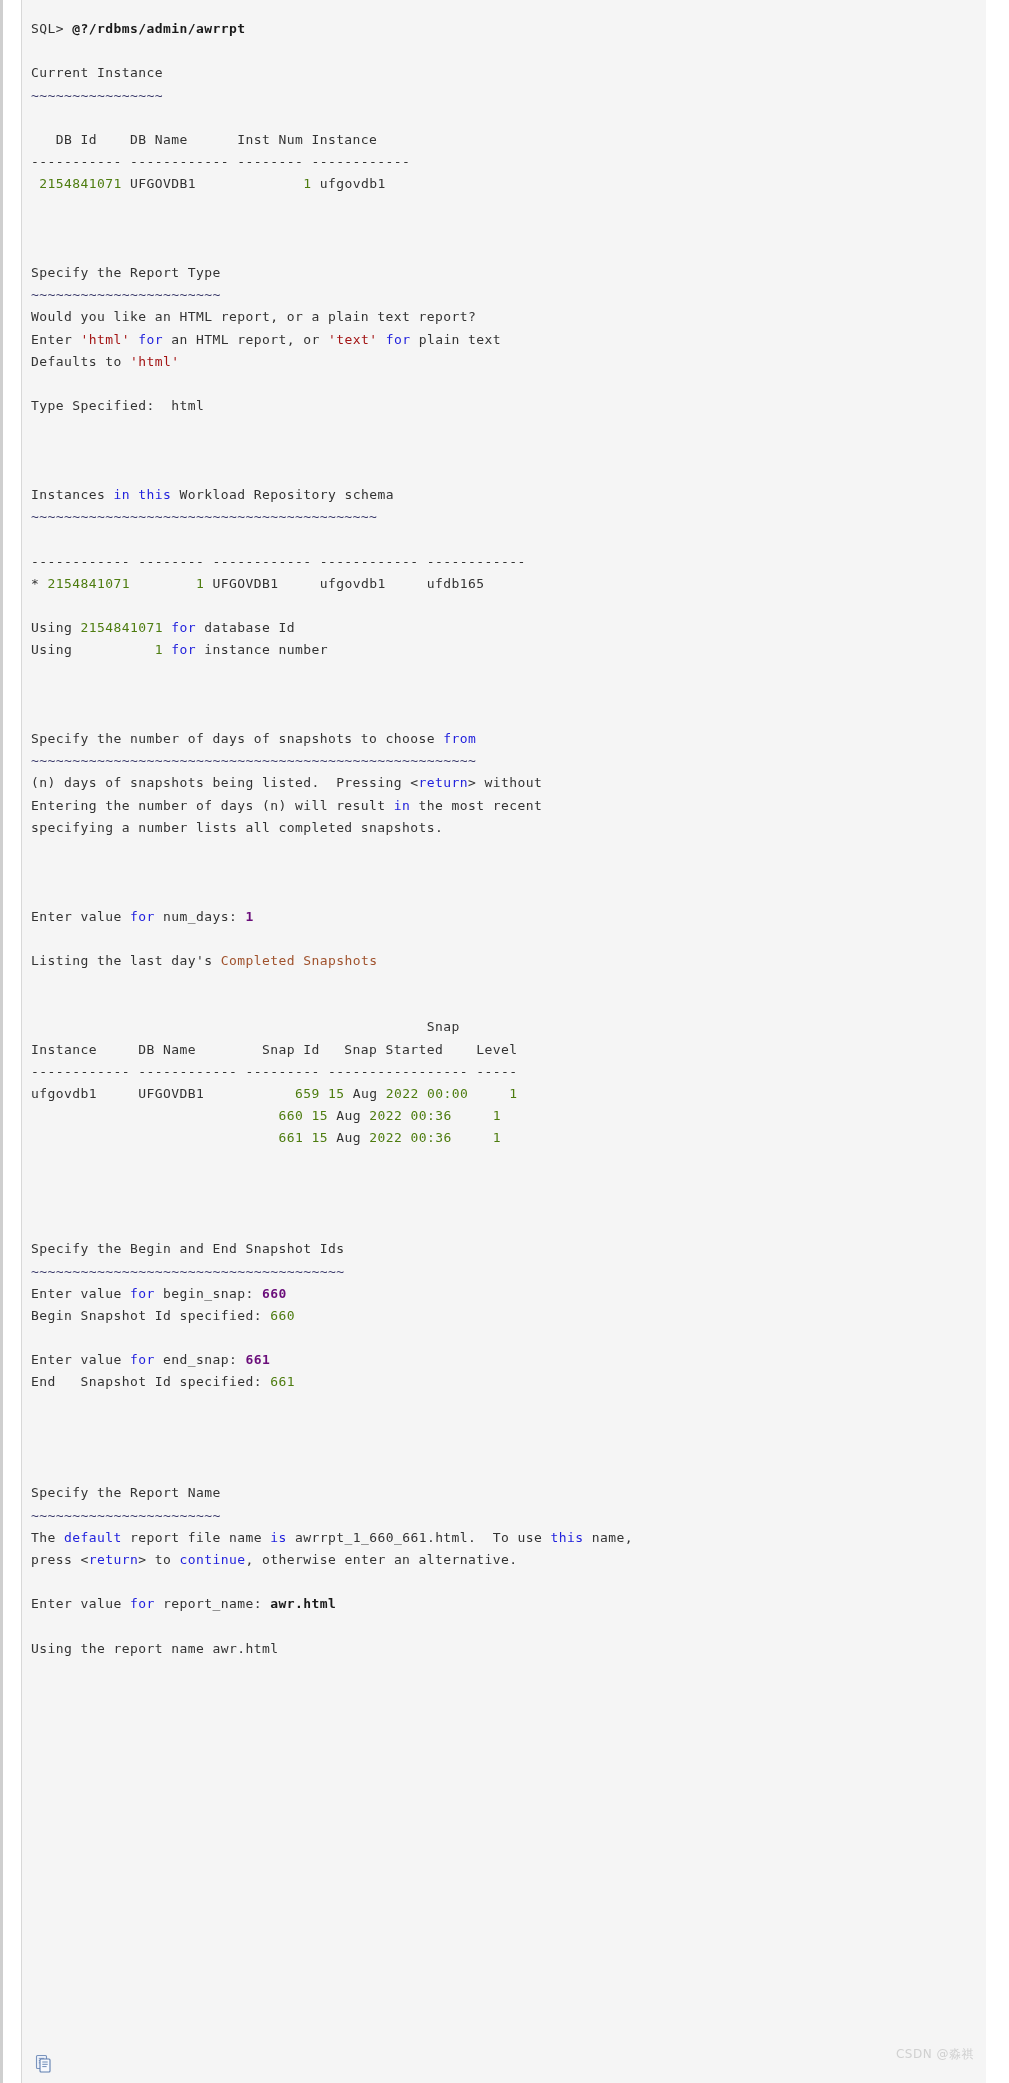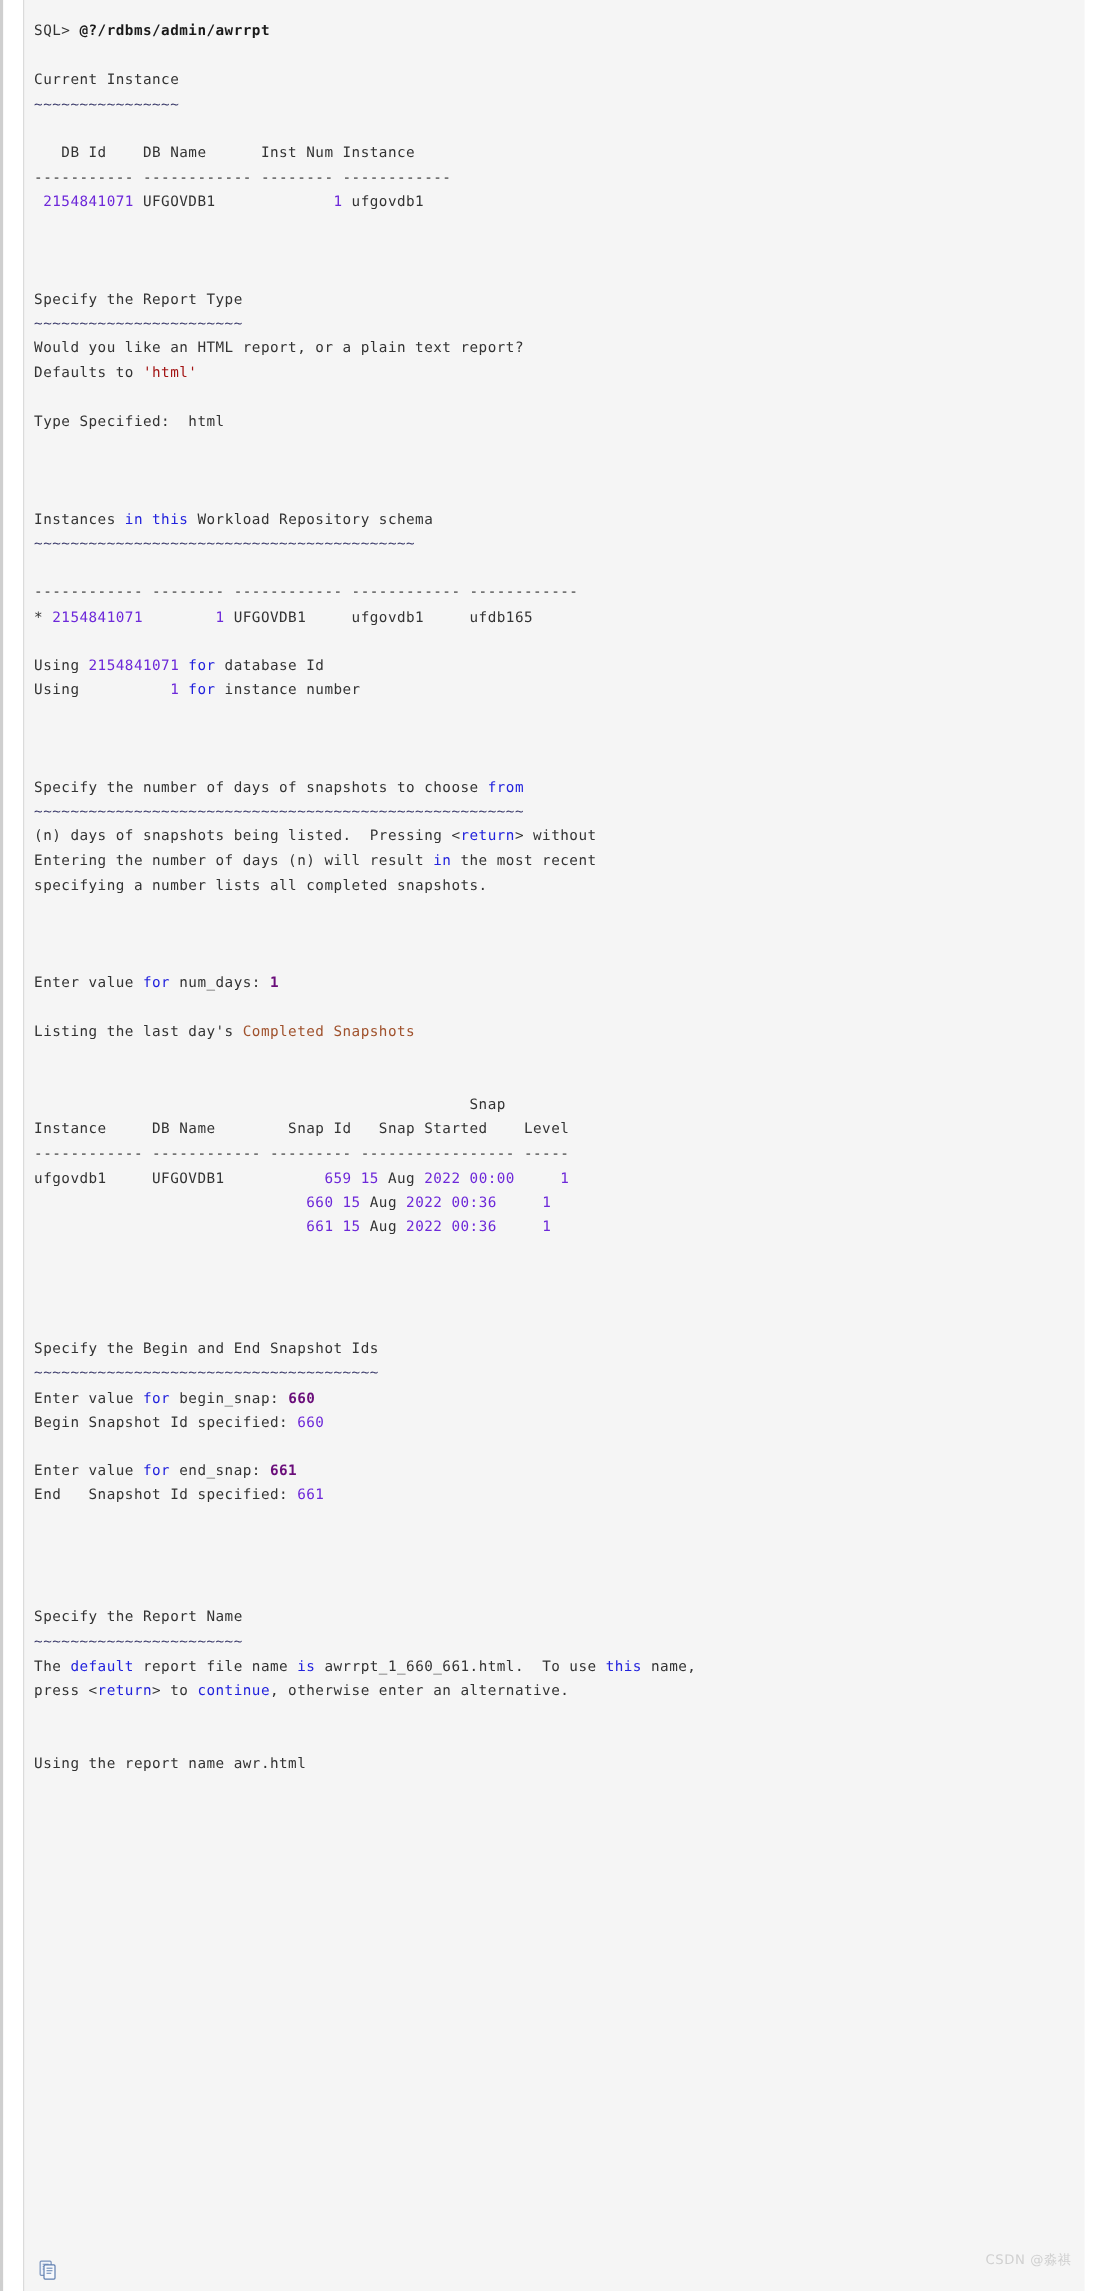--- a/index.html
+++ b/index.html
@@ -48,21 +48,21 @@
     color: #333333;
     white-space: pre;
     letter-spacing: 0.42px;
   }
   .ln.blank { color: transparent; }
 
   
   .tok-kw   { color: #2222dd; }   
   .tok-str  { color: #a31515; }   
   .tok-str2 { color: #a0522d; }   
-  .tok-num  { color: #6d28d9; }   
+  .tok-num  { color: #4d7c0f; }   
   .tok-in   { color: #6a0d7a; font-weight: bold; }  
   .tok-bold { color: #1a1a1a; font-weight: bold; }  
   .tok-plain{ color: #333333; }
   .tok-tilde{ color: #3b3b6b; }
 
   
   .copy-icon {
     position: absolute;
     left: 30px;
     bottom: 8px;
@@ -96,20 +96,21 @@
       <div class="ln blank">&nbsp;</div>
       <div class="ln"><span class="tok-plain">   DB Id    DB Name      Inst Num Instance</span></div>
       <div class="ln"><span class="tok-plain">----------- ------------ -------- ------------</span></div>
       <div class="ln"><span class="tok-plain"> </span><span class="tok-num">2154841071</span><span class="tok-plain"> UFGOVDB1             </span><span class="tok-num">1</span><span class="tok-plain"> ufgovdb1</span></div>
       <div class="ln blank">&nbsp;</div>
       <div class="ln blank">&nbsp;</div>
       <div class="ln blank">&nbsp;</div>
       <div class="ln"><span class="tok-plain">Specify the Report Type</span></div>
       <div class="ln"><span class="tok-tilde">~~~~~~~~~~~~~~~~~~~~~~~</span></div>
       <div class="ln"><span class="tok-plain">Would you like an HTML report, or a plain text report?</span></div>
+      <div class="ln"><span class="tok-plain">Enter </span><span class="tok-str">'html'</span><span class="tok-plain"> </span><span class="tok-kw">for</span><span class="tok-plain"> an HTML report, or </span><span class="tok-str">'text'</span><span class="tok-plain"> </span><span class="tok-kw">for</span><span class="tok-plain"> plain text</span></div>
       <div class="ln"><span class="tok-plain">Defaults to </span><span class="tok-str">'html'</span></div>
       <div class="ln blank">&nbsp;</div>
       <div class="ln"><span class="tok-plain">Type Specified:  html</span></div>
       <div class="ln blank">&nbsp;</div>
       <div class="ln blank">&nbsp;</div>
       <div class="ln blank">&nbsp;</div>
       <div class="ln"><span class="tok-plain">Instances </span><span class="tok-kw">in</span><span class="tok-plain"> </span><span class="tok-kw">this</span><span class="tok-plain"> Workload Repository schema</span></div>
       <div class="ln"><span class="tok-tilde">~~~~~~~~~~~~~~~~~~~~~~~~~~~~~~~~~~~~~~~~~~</span></div>
       <div class="ln blank">&nbsp;</div>
       <div class="ln"><span class="tok-plain">------------ -------- ------------ ------------ ------------</span></div>
@@ -152,20 +153,21 @@
       <div class="ln"><span class="tok-plain">End   Snapshot Id specified: </span><span class="tok-num">661</span></div>
       <div class="ln blank">&nbsp;</div>
       <div class="ln blank">&nbsp;</div>
       <div class="ln blank">&nbsp;</div>
       <div class="ln blank">&nbsp;</div>
       <div class="ln"><span class="tok-plain">Specify the Report Name</span></div>
       <div class="ln"><span class="tok-tilde">~~~~~~~~~~~~~~~~~~~~~~~</span></div>
       <div class="ln"><span class="tok-plain">The </span><span class="tok-kw">default</span><span class="tok-plain"> report file name </span><span class="tok-kw">is</span><span class="tok-plain"> awrrpt_1_660_661.html.  To use </span><span class="tok-kw">this</span><span class="tok-plain"> name,</span></div>
       <div class="ln"><span class="tok-plain">press &lt;</span><span class="tok-kw">return</span><span class="tok-plain">&gt; to </span><span class="tok-kw">continue</span><span class="tok-plain">, otherwise enter an alternative.</span></div>
       <div class="ln blank">&nbsp;</div>
+      <div class="ln"><span class="tok-plain">Enter value </span><span class="tok-kw">for</span><span class="tok-plain"> report_name: </span><span class="tok-bold">awr.html</span></div>
       <div class="ln blank">&nbsp;</div>
       <div class="ln"><span class="tok-plain">Using the report name awr.html</span></div>
     </div>
 
   <span class="copy-icon" title="copy">
     <svg width="22" height="22" viewBox="0 0 22 22" xmlns="http://www.w3.org/2000/svg">
       <rect x="3.5" y="2.5" width="10" height="13" rx="1" fill="#eef2fa" stroke="#7a94bd" stroke-width="1.1"></rect>
       <line x1="5.8" y1="5.4" x2="11.2" y2="5.4" stroke="#7a94bd" stroke-width="0.9"></line>
       <line x1="5.8" y1="7.6" x2="11.2" y2="7.6" stroke="#7a94bd" stroke-width="0.9"></line>
       <line x1="5.8" y1="9.8" x2="10.2" y2="9.8" stroke="#7a94bd" stroke-width="0.9"></line>

